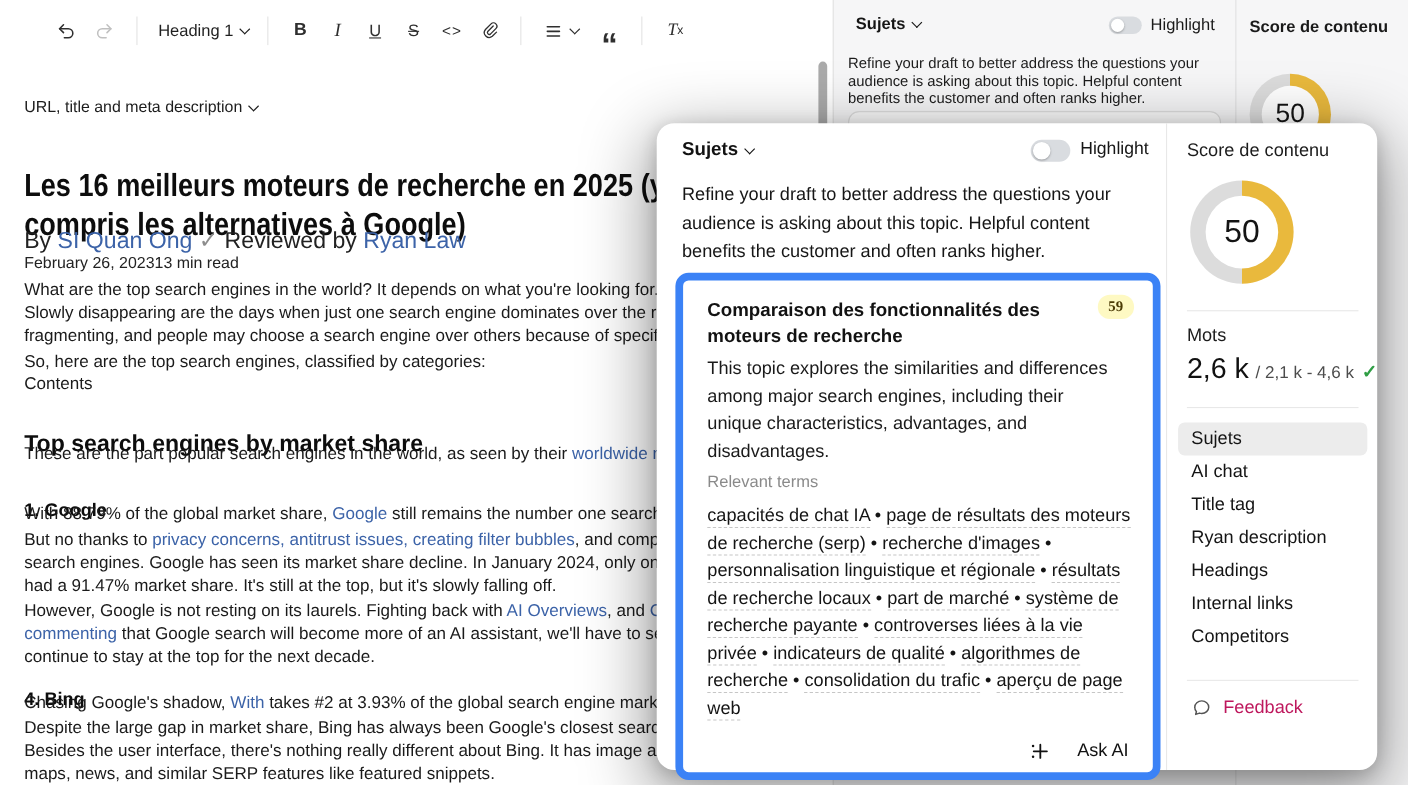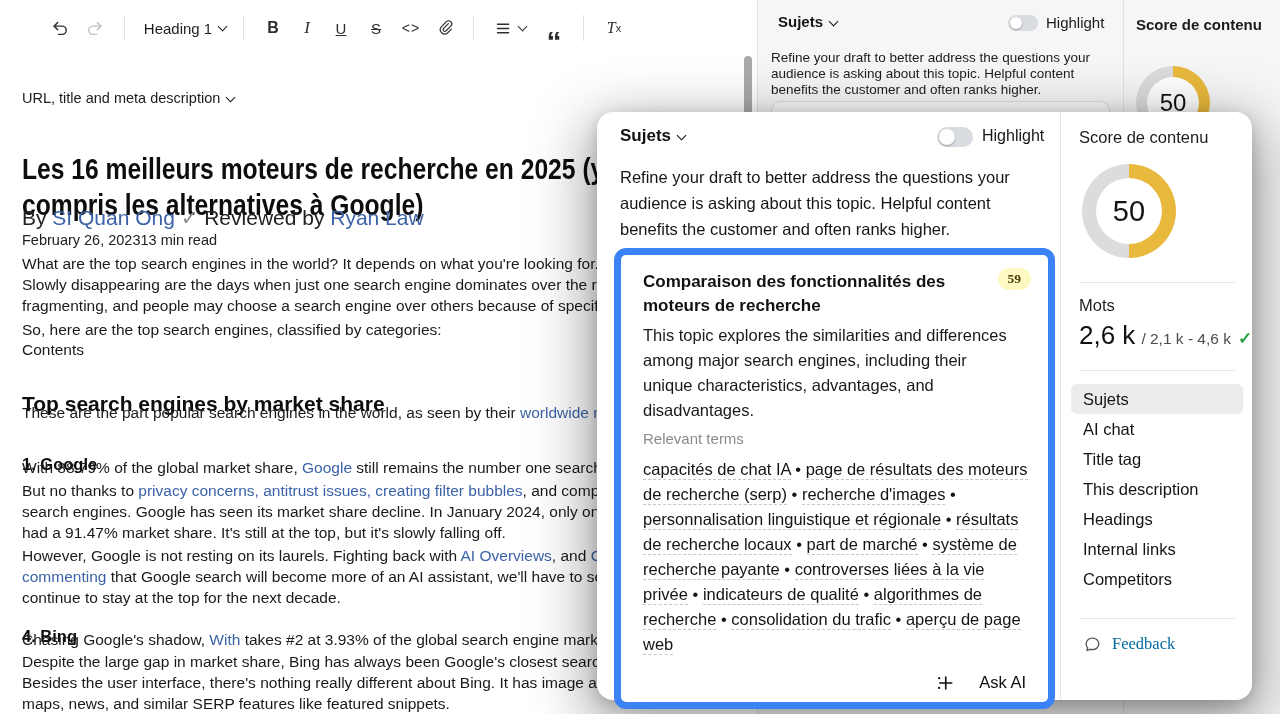--- a/index.html
+++ b/index.html
@@ -84,21 +84,21 @@
   .mr-donut .num{font-size:29px;}
   .mr-hr{left:18px;width:156px;height:1px;background:#e8e8e8;}
   .mr-mots{left:18px;top:184px;font-size:16.5px;color:#1c1c1c;}
   .mr-words{left:18px;top:208px;display:flex;align-items:baseline;white-space:nowrap;}
   .mr-wv{font-size:26px;color:#111;}
   .mr-wr{font-size:15.5px;color:#4c4c4c;margin-left:6px;}
   .mr-check{color:#2f9e44;font-size:17px;margin-left:7px;font-weight:bold;}
   .nav{left:10px;top:272px;width:172px;}
   .nav-item{height:30px;line-height:30px;padding-left:12px;font-size:16.5px;color:#141414;border-radius:6px;cursor:pointer;}
   .nav-item.sel{background:#ececec;}
-  .feedback{left:22px;top:522px;display:flex;align-items:center;gap:10px;font-size:16.5px;color:#0369a1;cursor:pointer;font-family:Liberation Serif, serif;}
+  .feedback{left:22px;top:522px;display:flex;align-items:center;gap:10px;font-size:16.5px;color:#be185d;cursor:pointer;}
 
   
   .scrollthumb{left:744px;top:56px;width:8px;height:68px;border-radius:4px;background:#ababab;z-index:4;}
 </style>
 </head>
 <body>
 
 <div class="abs doc">
   <div class="doc-block meta-label" style="top:90px;"><span>URL, title and meta description</span><span class="chev"></span></div>
 
@@ -241,21 +241,21 @@
       <span class="mr-wv">2,6 k</span>
       <span class="mr-wr">/ 2,1 k - 4,6 k</span>
       <span class="mr-check">✓</span>
     </div>
     <div class="abs mr-hr" style="top:258px;"></div>
 
     <div class="abs nav">
       <div class="nav-item sel">Sujets</div>
       <div class="nav-item">AI chat</div>
       <div class="nav-item">Title tag</div>
-      <div class="nav-item">This description</div>
+      <div class="nav-item">Ryan description</div>
       <div class="nav-item">Headings</div>
       <div class="nav-item">Internal links</div>
       <div class="nav-item">Competitors</div>
     </div>
     <div class="abs mr-hr" style="top:506px;"></div>
 
     <div class="abs feedback">
       <svg width="19" height="19" viewBox="0 0 24 24">
           <path d="M20 11.2c0 4-3.6 7.2-8 7.2-.9 0-1.8-.13-2.6-.38L5 19.5l.9-3.1A7 7 0 0 1 4 11.2C4 7.2 7.6 4 12 4s8 3.2 8 7.2z" fill="none" stroke="#555" stroke-width="1.7" stroke-linejoin="round"></path>
         </svg>

